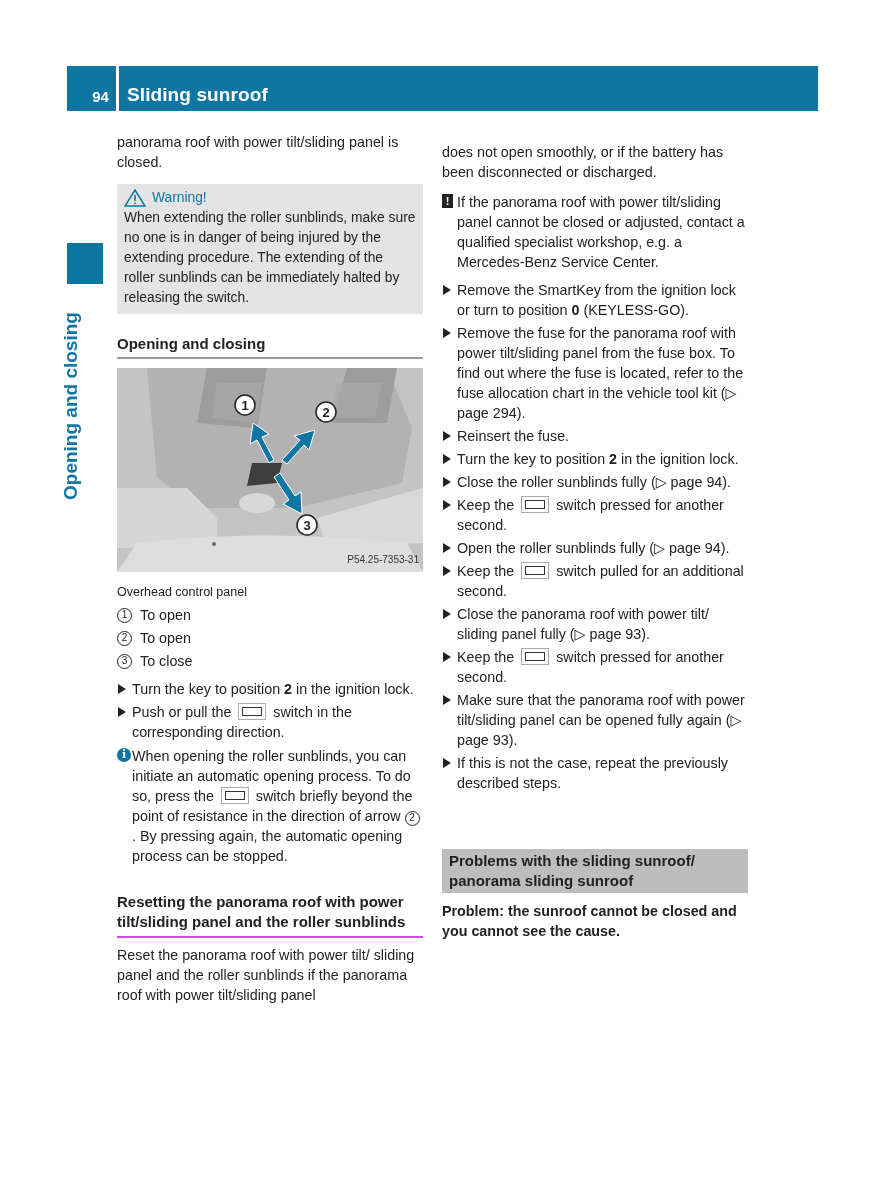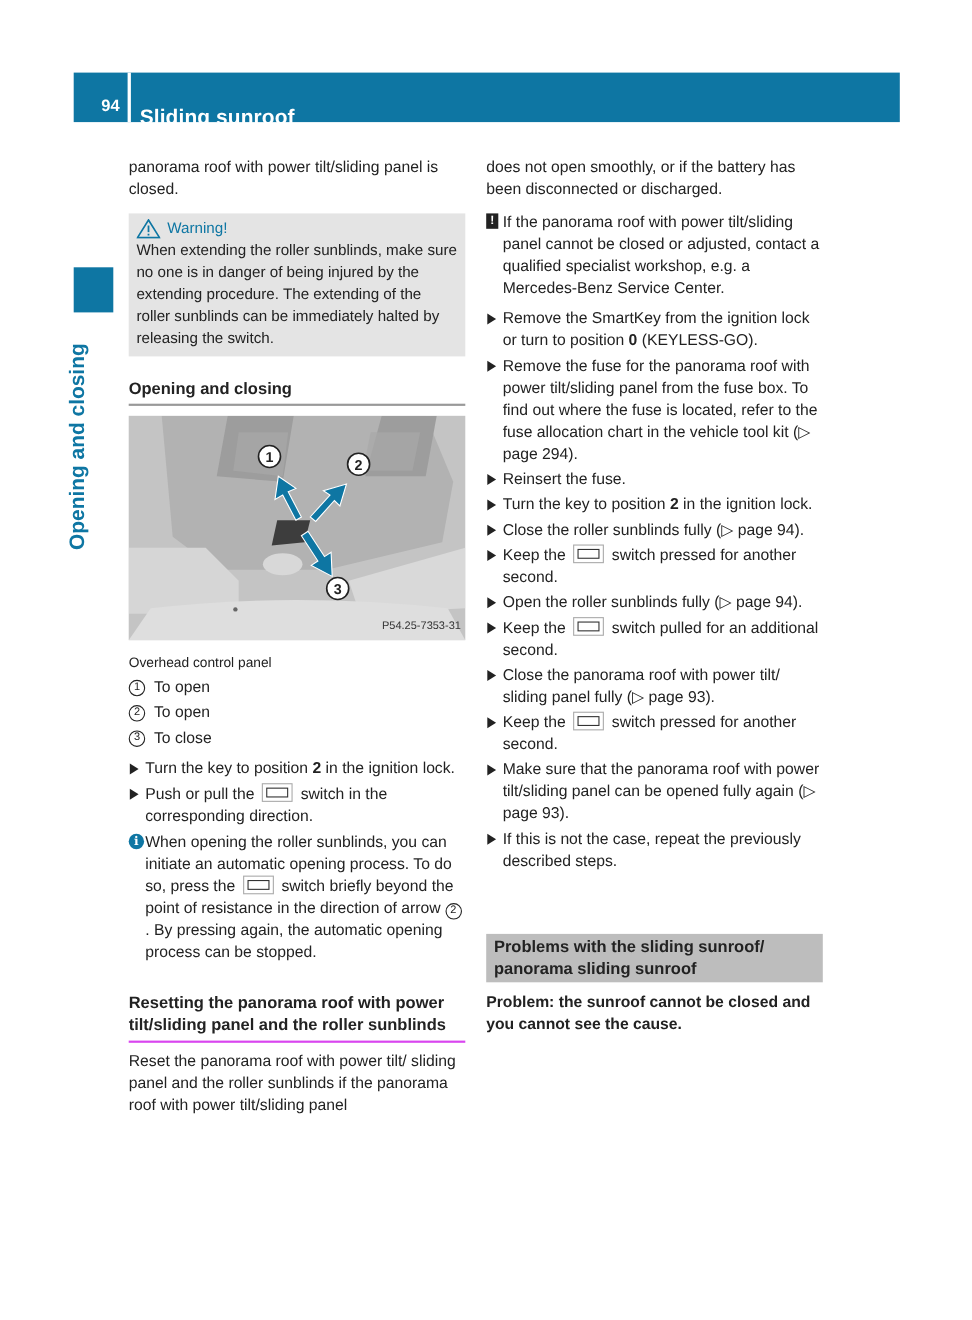--- a/index.html
+++ b/index.html
@@ -2,27 +2,27 @@
 <html><head>
 <meta charset="utf-8">
 <style>
   * { box-sizing: border-box; margin: 0; padding: 0; }
   html, body { width: 884px; height: 1200px; background: #ffffff; overflow: hidden; }
   body { position: relative; font-family: "Liberation Sans", "DejaVu Sans", sans-serif; color: #222; }
 
   .header-bar { position: absolute; left: 67px; top: 66px; width: 751px; height: 45px; background: #0e76a3; }
   .header-num { position: absolute; left: 67px; top: 66px; width: 67px; height: 45px; color: #fff; font-weight: bold; font-size: 15px; line-height: 62px; text-align: center; }
   .header-sep { position: absolute; left: 116px; top: 66px; width: 3px; height: 45px; background: #fff; }
-  .header-title { position: absolute; left: 127px; top: 77px; height: 61px; color: #fff; font-weight: bold; font-size: 19px; line-height: 62px; letter-spacing: 0.1px; }
+  .header-title { position: absolute; left: 127px; top: 64px; height: 61px; color: #fff; font-weight: bold; font-size: 19px; line-height: 62px; letter-spacing: 0.1px; }
 
   .side-tab { position: absolute; left: 67px; top: 243px; width: 36px; height: 41px; background: #0e76a3; }
   .side-label { position: absolute; left: 60px; top: 500px; transform-origin: 0 0; transform: rotate(-90deg); color: #0e76a3; font-weight: bold; font-size: 19px; white-space: nowrap; width: 210px; }
 
   .col { position: absolute; width: 306px; font-size: 14.3px; line-height: 20px; }
-  .col-left { left: 117px; top: 142px; }
+  .col-left { left: 117px; top: 132px; }
   .col-right { left: 442px; top: 142px; }
 
   p { margin: 0; }
   .warn-box { background: #e4e4e4; padding: 4px 6px 6px 7px; margin-top: 12px; font-size: 13.8px; line-height: 20px; }
   .warn-title { color: #0e76a3; font-weight: normal; display: flex; align-items: center; gap: 6px; }
   .warn-tri { width: 22px; height: 18px; display: inline-block; }
 
   .section-h { font-weight: bold; font-size: 15px; line-height: 20px; padding-bottom: 3px; border-bottom: 2px solid #999; margin-top: 20px; }
 
   .figure { margin-top: 9px; width: 306px; height: 204px; background: #c9c9c9; position: relative; overflow: hidden; }

